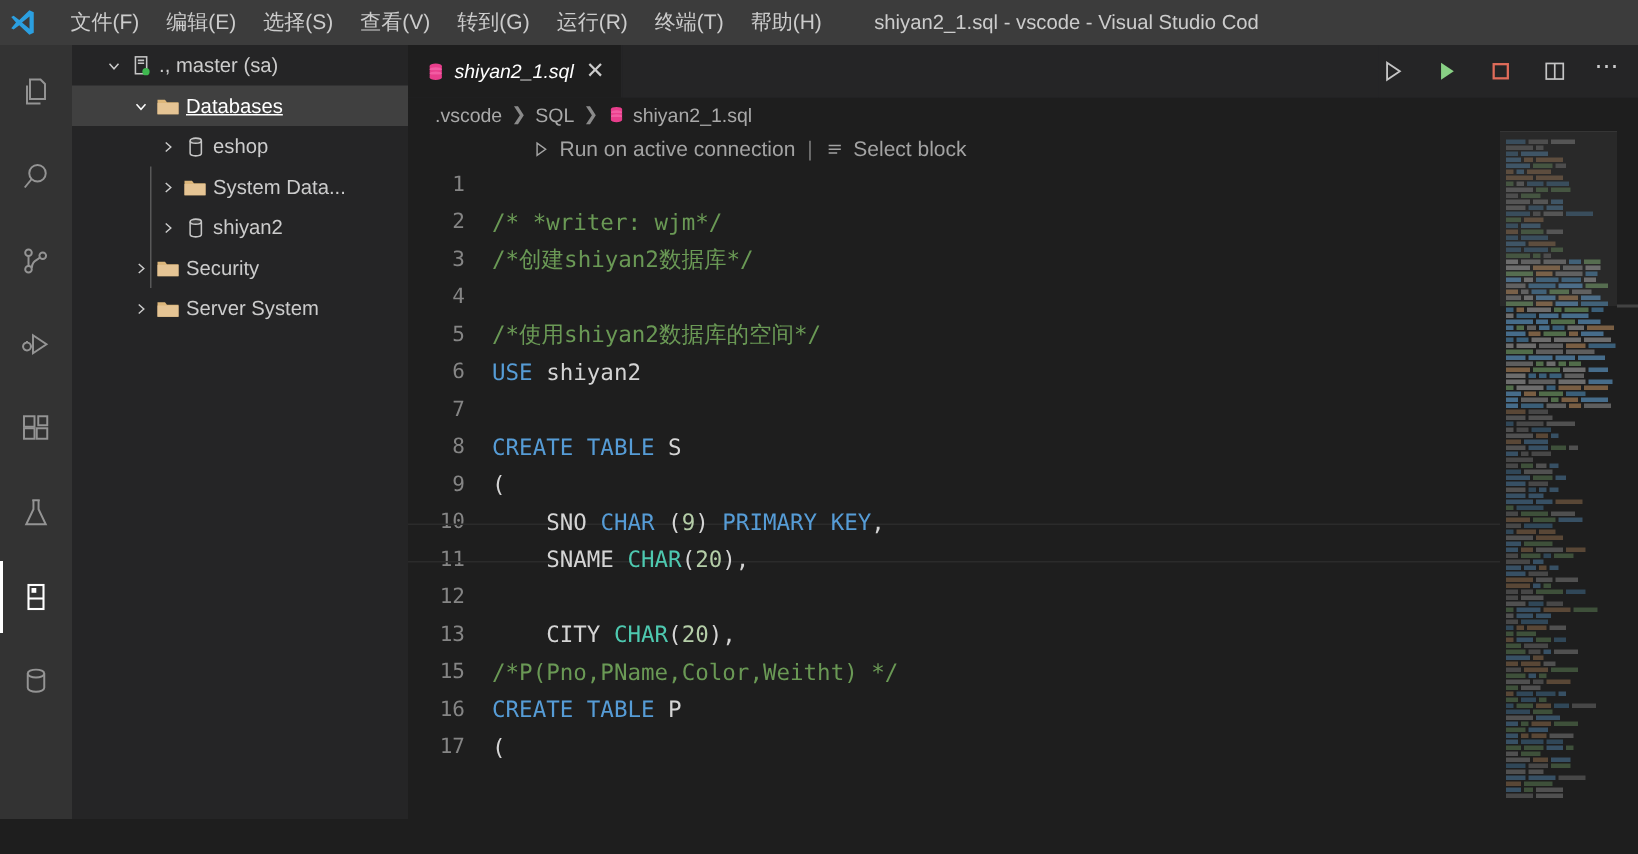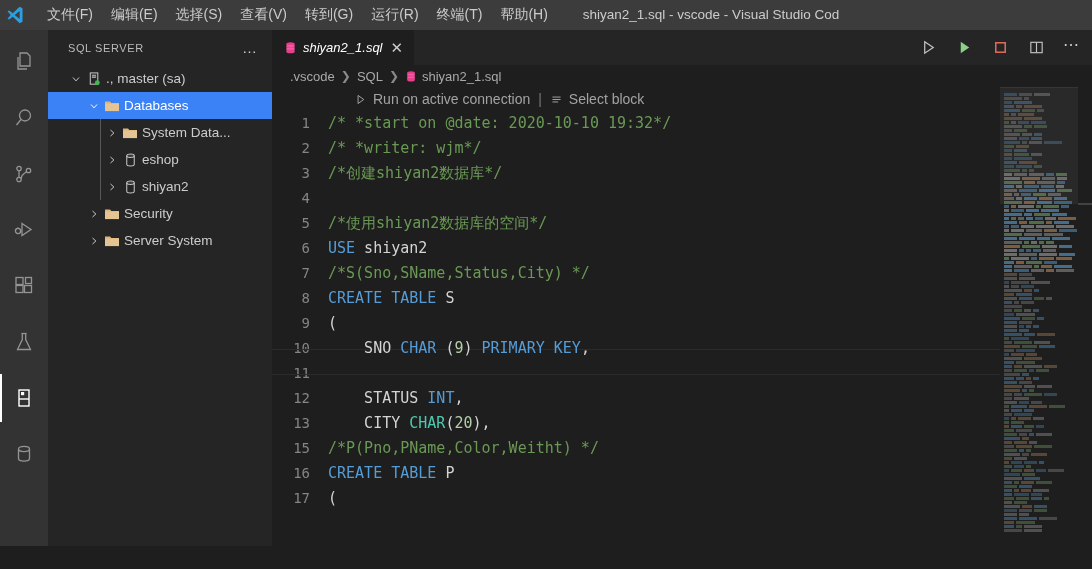--- a/index.html
+++ b/index.html
@@ -107,21 +107,21 @@
     letter-spacing: 0.4px;
     text-transform: uppercase;
   }
   .tree { font-size: 13px; color: #cccccc; }
   .tree-row {
     height: 27px;
     display: flex; align-items: center;
     white-space: nowrap;
     position: relative;
   }
-  .tree-row.selected { background: #3b82f6; color: #ffffff; }
+  .tree-row.selected { background: #404040; color: #ffffff; text-decoration: underline; }
   .tree-row .twisty {
     width: 16px; height: 16px;
     display: inline-flex; align-items: center; justify-content: center;
     flex: 0 0 16px;
     color: #cccccc;
   }
   .tree-row .ticon {
     width: 20px; height: 16px;
     display: inline-flex; align-items: center; justify-content: center;
     flex: 0 0 20px;
@@ -366,24 +366,20 @@
     </div>
     <div class="act-item">
       <svg width="24" height="24" viewBox="0 0 24 24" fill="none" stroke="#d0d0d0" stroke-width="1.3">
         <ellipse cx="12" cy="7" rx="5.5" ry="2.6"></ellipse>
         <path d="M6.5 7 v9.5 c0 1.5 2.5 2.6 5.5 2.6 s5.5 -1.1 5.5 -2.6 V7"></path>
       </svg>
     </div>
   </div>
 
   <div class="sidebar">
-    <div class="sidebar-header">
-      <span>SQL SERVER</span>
-      <span class="sidebar-actions">…</span>
-    </div>
 
 
     <div class="tree">
 
       <div class="tree-row" style="padding-left:20px;">
         <span class="twisty">
           <svg width="12" height="12" viewBox="0 0 16 16" fill="none" stroke="#cccccc" stroke-width="1.3">
               <path d="M4 6 L8 10.5 L12 6"></path>
             </svg>
         </span>
@@ -403,51 +399,51 @@
               <path d="M4 6 L8 10.5 L12 6"></path>
             </svg>
         </span>
         <span class="ticon">
           <svg width="16" height="14" viewBox="0 0 16 14">
             <path d="M1 2.5 h5 l1.3 1.6 h7.7 v8 h-14 z" fill="#dcb67a"></path>
             <path d="M1 4.6 h14 v7.5 h-14 z" fill="#e5c494"></path>
           </svg>
         </span>
         <span class="tree-label">Databases</span>
+      </div>
+
+      <div class="tree-row" style="padding-left:56px;">
+        <span class="twisty">
+          <svg width="12" height="12" viewBox="0 0 16 16" fill="none" stroke="#cccccc" stroke-width="1.3">
+              <path d="M6 4 L10.5 8 L6 12"></path>
+            </svg>
+        </span>
+        <span class="ticon">
+          <svg width="15" height="16" viewBox="0 0 16 16" fill="none" stroke="#c5c5c5" stroke-width="1.1">
+            <ellipse cx="8" cy="3.5" rx="4" ry="1.8" fill="#3c3c3c"></ellipse>
+            <path d="M4 3.5 v9 c0 1 1.8 1.8 4 1.8 s4 -0.8 4 -1.8 v-9"></path>
+          </svg>
+        </span>
+        <span class="tree-label">eshop</span>
       </div>
 
       <div class="tree-row" style="padding-left:56px;">
         <div class="indent-guide" style="left:52px; top:0; height:81px;"></div>
         <span class="twisty">
           <svg width="12" height="12" viewBox="0 0 16 16" fill="none" stroke="#cccccc" stroke-width="1.3">
               <path d="M6 4 L10.5 8 L6 12"></path>
             </svg>
         </span>
         <span class="ticon">
           <svg width="16" height="14" viewBox="0 0 16 14">
             <path d="M1 2.5 h5 l1.3 1.6 h7.7 v8 h-14 z" fill="#dcb67a"></path>
             <path d="M1 4.6 h14 v7.5 h-14 z" fill="#e5c494"></path>
           </svg>
         </span>
         <span class="tree-label">System Data...</span>
-      </div>
-
-      <div class="tree-row" style="padding-left:56px;">
-        <span class="twisty">
-          <svg width="12" height="12" viewBox="0 0 16 16" fill="none" stroke="#cccccc" stroke-width="1.3">
-              <path d="M6 4 L10.5 8 L6 12"></path>
-            </svg>
-        </span>
-        <span class="ticon">
-          <svg width="15" height="16" viewBox="0 0 16 16" fill="none" stroke="#c5c5c5" stroke-width="1.1">
-            <ellipse cx="8" cy="3.5" rx="4" ry="1.8" fill="#3c3c3c"></ellipse>
-            <path d="M4 3.5 v9 c0 1 1.8 1.8 4 1.8 s4 -0.8 4 -1.8 v-9"></path>
-          </svg>
-        </span>
-        <span class="tree-label">eshop</span>
       </div>
 
       <div class="tree-row" style="padding-left:56px;">
         <span class="twisty">
           <svg width="12" height="12" viewBox="0 0 16 16" fill="none" stroke="#cccccc" stroke-width="1.3">
               <path d="M6 4 L10.5 8 L6 12"></path>
             </svg>
         </span>
         <span class="ticon">
           <svg width="15" height="16" viewBox="0 0 16 16" fill="none" stroke="#c5c5c5" stroke-width="1.1">
@@ -569,32 +565,32 @@
         <span class="cl-pipe">|</span>
         <span style="display:flex;align-items:center;">
           <svg width="13" height="13" viewBox="0 0 16 16" fill="none" stroke="#a3a3a3" stroke-width="1.2">
             <path d="M3 5 h10 M3 8 h10 M3 11 h7"></path>
           </svg>
         </span>
         <span class="cl-link">Select block</span>
       </div>
 
       <div class="code-lines" id="code-lines">
-          <div class="cline"><span class="lnum">1</span><span class="ctext"><span class="cmt">/* *start on @date: 2020-10-10 19:32*/</span></span></div>
+          <div class="cline"><span class="lnum">1</span></div>
           <div class="cline"><span class="lnum">2</span><span class="ctext"><span class="cmt">/* *writer: wjm*/</span></span></div>
           <div class="cline"><span class="lnum">3</span><span class="ctext"><span class="cmt">/*创建shiyan2数据库*/</span></span></div>
           <div class="cline"><span class="lnum">4</span></div>
           <div class="cline"><span class="lnum">5</span><span class="ctext"><span class="selband" style="left: 0px; top: 0px; width: 173.38px;"></span><span class="cmt">/*使用shiyan2数据库的空间*/</span></span></div>
           <div class="cline"><span class="lnum">6</span><span class="ctext"><span class="selband" style="left: 0px; top: 0px; width: 101.22px;"></span><span class="kw">USE</span><span class="id"> shiyan2</span></span></div>
-          <div class="cline"><span class="lnum">7</span><span class="ctext"><span class="selband" style="left: 0px; top: 0px; width: 263.58px;"></span><span class="cmt">/*S(Sno,SName,Status,City) */</span></span></div>
+          <div class="cline"><span class="lnum">7</span></div>
           <div class="cline"><span class="lnum">8</span><span class="ctext"><span class="selband" style="left: 0px; top: 0px; width: 128.28px;"></span><span class="kw">CREATE TABLE</span><span class="id"> S</span></span></div>
           <div class="cline"><span class="lnum">9</span><span class="ctext"><span class="selband" style="left: 0px; top: 0px; width: 11.02px;"></span><span class="pun">(</span></span></div>
           <div class="cline"><span class="lnum">10</span><span class="ctext"><span class="selband" style="left: 0px; top: 0px; width: 263.58px;"></span><span class="id">    SNO </span><span class="kw">CHAR</span><span class="pun"> (</span><span class="num">9</span><span class="pun">) </span><span class="kw">PRIMARY KEY</span><span class="pun">,</span></span></div>
-          <div class="cline"><span class="lnum">11</span></div>
-          <div class="cline"><span class="lnum">12</span><span class="ctext"><span class="selband" style="left: 0px; top: 0px; width: 137.3px;"></span><span class="id">    STATUS </span><span class="kw">INT</span><span class="pun">,</span></span></div>
+          <div class="cline"><span class="lnum">11</span><span class="ctext"><span class="selband" style="left: 0px; top: 0px; width: 173.38px;"></span><span class="id">    SNAME </span><span class="fn">CHAR</span><span class="pun">(</span><span class="num">20</span><span class="pun">),</span></span></div>
+          <div class="cline"><span class="lnum">12</span></div>
           <div class="cline"><span class="lnum">13</span><span class="ctext"><span class="selband" style="left: 0px; top: 0px; width: 164.36px;"></span><span class="id">    CITY </span><span class="fn">CHAR</span><span class="pun">(</span><span class="num">20</span><span class="pun">),</span></span></div>
           <div class="cline"><span class="lnum">15</span><span class="ctext"><span class="cmt">/*P(Pno,PName,Color,Weitht) */</span></span></div>
           <div class="cline"><span class="lnum">16</span><span class="ctext"><span class="kw">CREATE TABLE</span><span class="id"> P</span></span></div>
           <div class="cline"><span class="lnum">17</span><span class="ctext"><span class="pun">(</span></span></div>
         </div>
 
       <div class="hrule" style="top:262px; right:92px; left:0;"></div>
       <div class="hrule" style="top:287px; right:92px; left:0;"></div>
 
       <div class="minimap">

